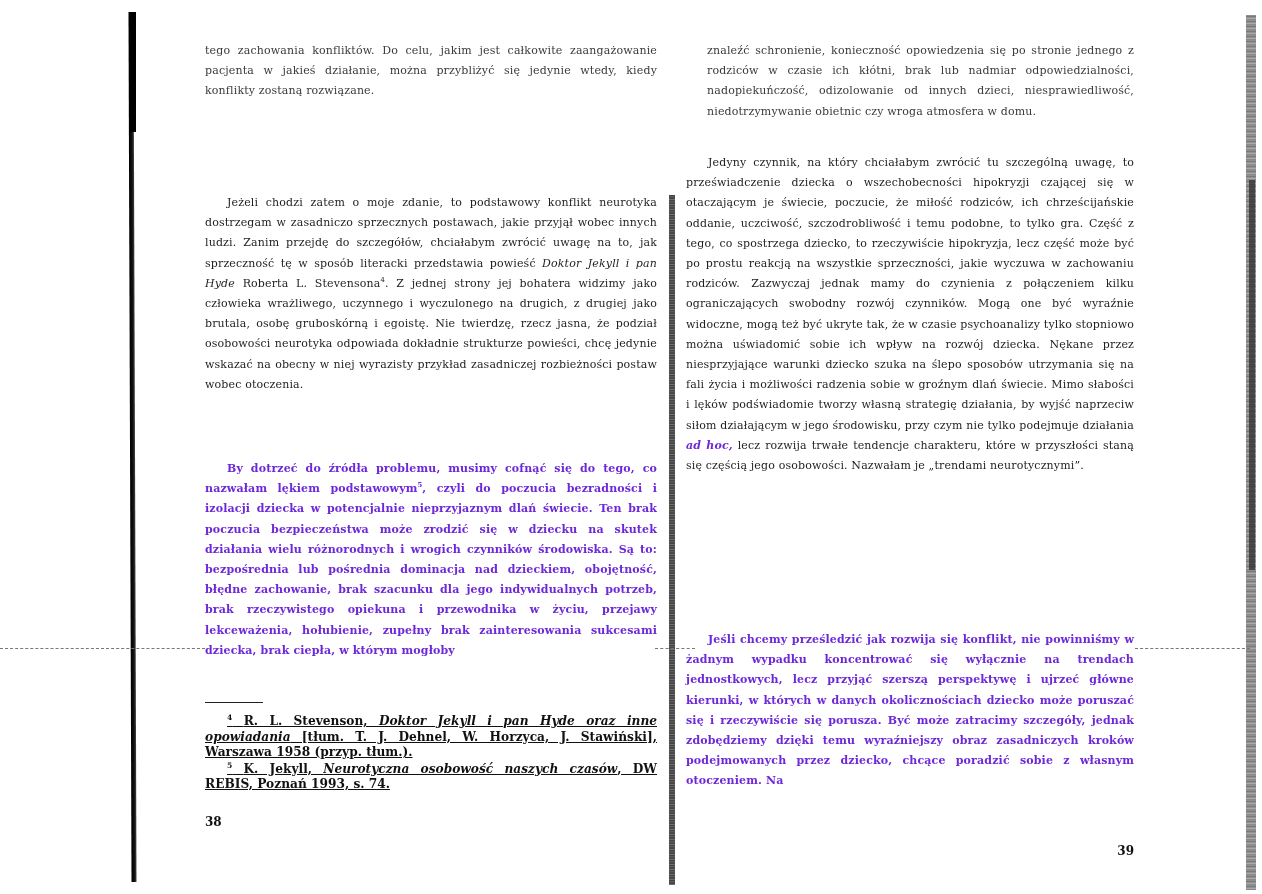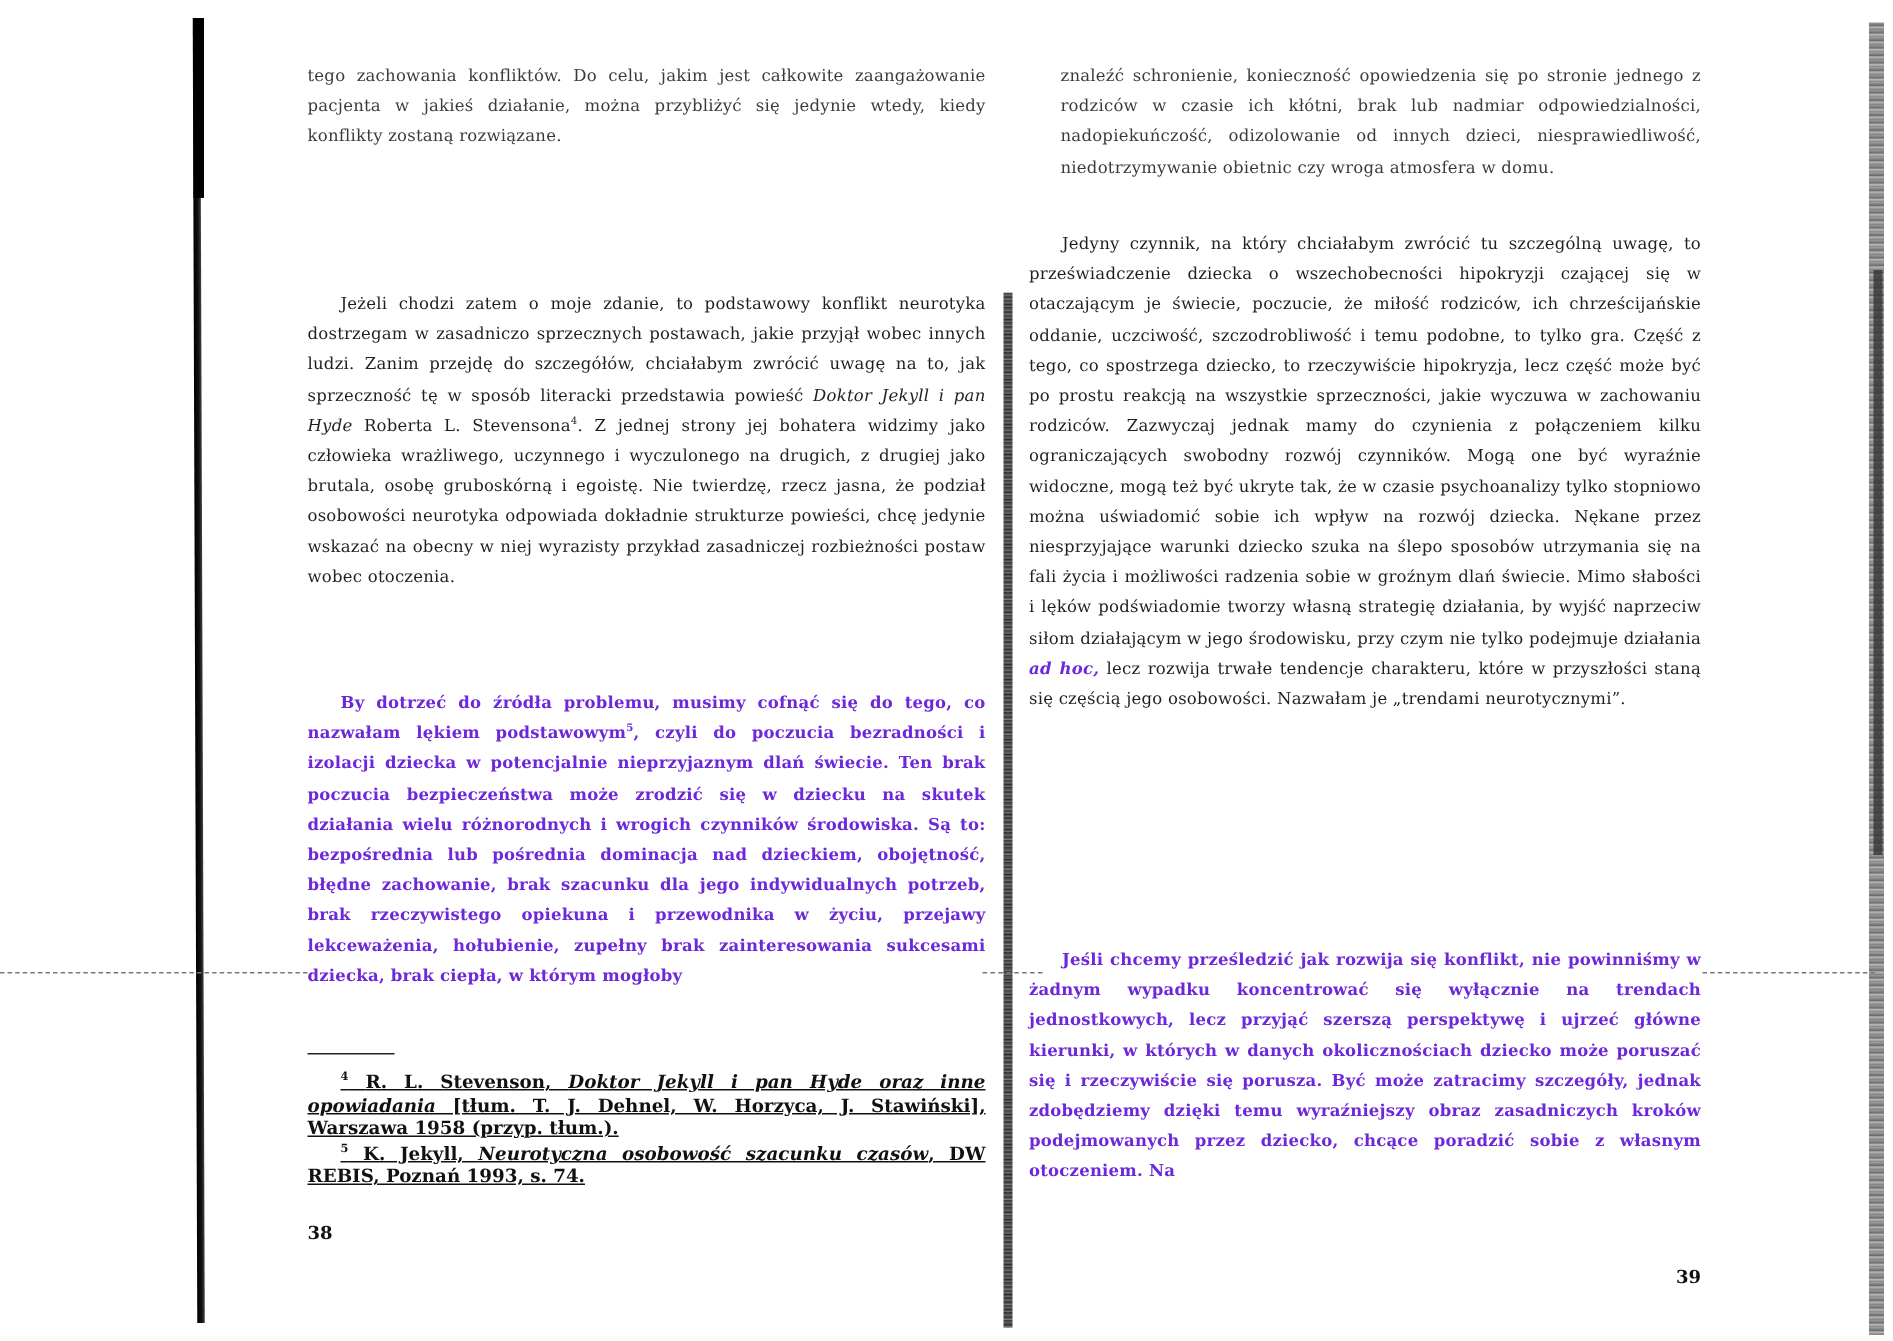--- a/index.html
+++ b/index.html
@@ -163,21 +163,21 @@
     </div>
 
     <div class="col para3 bold">
       <p class="indent"><span>By dotrzeć do źródła problemu, musimy cofnąć się do tego, co nazwałam lękiem podstawowym</span><sup>5</sup><span>, czyli do poczucia bezradności i izolacji dziecka w potencjalnie nieprzyjaznym dlań świecie. Ten brak poczucia bezpieczeństwa może zrodzić się w dziecku na skutek działania wielu różnorodnych i wrogich czynników środowiska. Są to: bezpośrednia lub pośrednia dominacja nad dzieckiem, obojętność, błędne zachowanie, brak szacunku dla jego indywidualnych potrzeb, brak rzeczywistego opiekuna i przewodnika w życiu, przejawy lekceważenia, hołubienie, zupełny brak zainteresowania sukcesami dziecka, brak ciepła, w którym mogłoby</span></p>
     </div>
 
     <div class="footnote-rule"></div>
 
     <div class="footnotes">
       <p class="fn"><sup>4</sup> <span>R. L. Stevenson, </span><i>Doktor Jekyll i pan Hyde oraz inne opowiadania</i><span> [tłum. T. J. Dehnel, W. Horzyca, J. Stawiński], Warszawa 1958 (przyp. tłum.).</span></p>
-      <p class="fn"><sup>5</sup> <span>K. Jekyll, </span><i>Neurotyczna osobowość szacunku czasów</i><span>, DW REBIS, Poznań 1993, s. 74.</span></p>
+      <p class="fn"><sup>5</sup> <span>K. Jekyll, </span><i>Neurotyczna osobowość naszych czasów</i><span>, DW REBIS, Poznań 1993, s. 74.</span></p>
     </div>
 
     <div class="page-number">38</div>
   </div>
 
   <div class="page right">
 
     <div class="col top light">
       <p>znaleźć schronienie, konieczność opowiedzenia się po stronie jednego z rodziców w czasie ich kłótni, brak lub nadmiar odpowiedzialności, nadopiekuńczość, odizolowanie od innych dzieci, niesprawiedliwość, niedotrzymywanie obietnic czy wroga atmosfera w domu.</p>
     </div>

